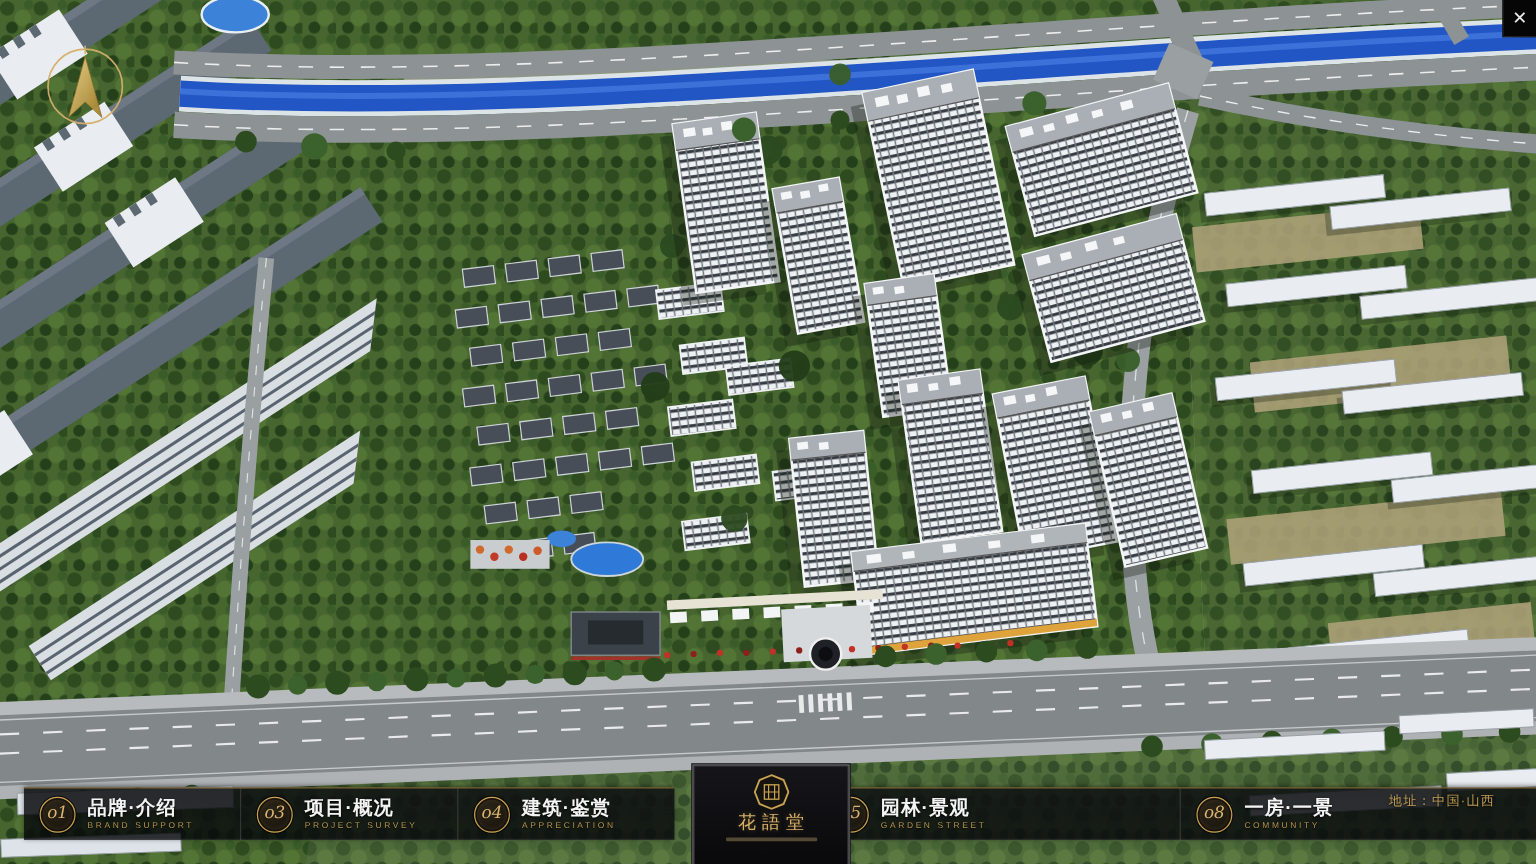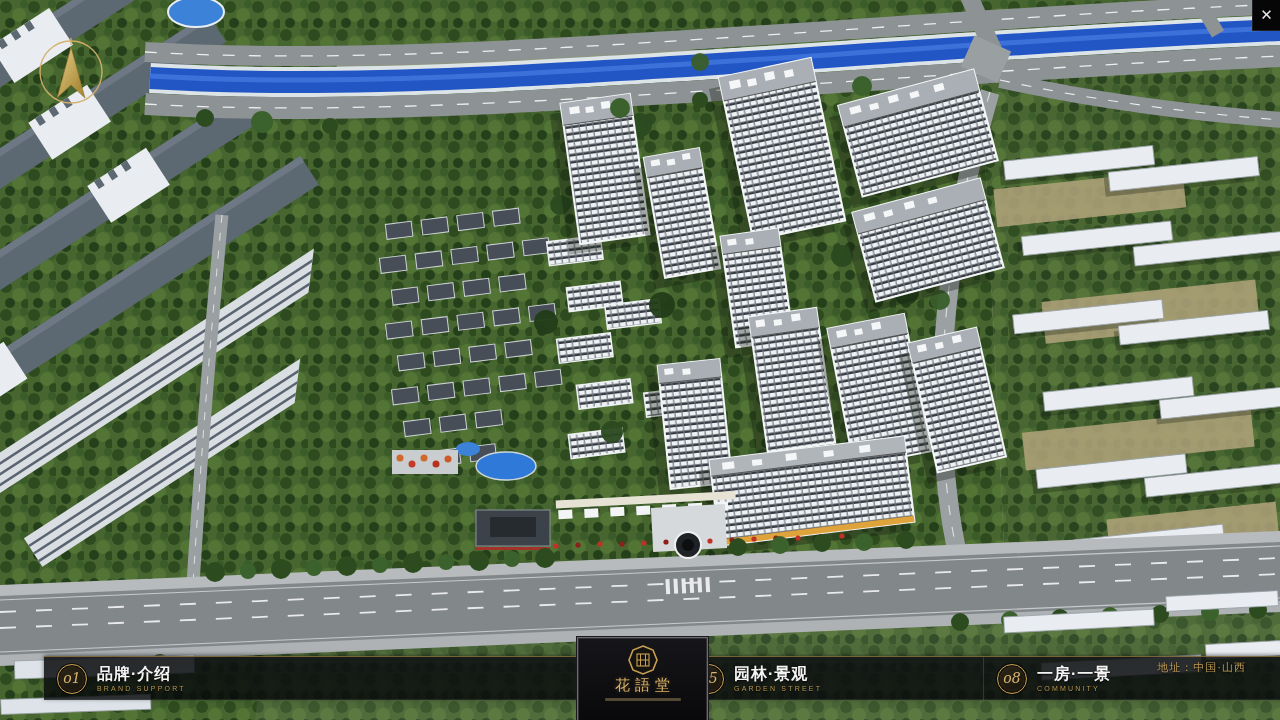--- a/index.html
+++ b/index.html
@@ -9,21 +9,21 @@
   
   #close-btn{position:absolute;top:0;right:0;width:27px;height:30px;background:#060606;
     color:#e9e9e9;display:flex;align-items:center;justify-content:center;font-size:15px;
     cursor:pointer;z-index:30;border-left:1px solid #222;border-bottom:1px solid #222;}
   #compass{position:absolute;left:34px;top:34px;width:74px;height:74px;z-index:20;opacity:.95;}
   
   .nav-seg{position:absolute;top:656px;height:43px;display:flex;z-index:20;
     background:linear-gradient(180deg,rgba(14,16,18,.88),rgba(6,8,10,.82));
     border-top:1px solid rgba(201,161,82,.55);
     box-shadow:0 -1px 4px rgba(0,0,0,.5), inset 0 -1px 0 rgba(255,255,255,.08);}
-  #nav-left{left:44px;width:542px;}
+  #nav-left{left:20px;width:542px;}
   #nav-right{left:681px;width:605px;}
   .nav-item{flex:1;display:flex;align-items:center;padding-left:13px;
     border-right:1px solid rgba(255,255,255,.13);cursor:pointer;min-width:0;}
   .nav-item:last-child{border-right:none;}
   .badge{width:28px;height:28px;border-radius:50%;flex:none;
     border:1.5px solid #c9a152;background:radial-gradient(circle at 40% 35%,#2a2418,#14100a);
     box-shadow:0 0 0 1px rgba(0,0,0,.65), inset 0 0 0 1.5px rgba(0,0,0,.55), inset 0 0 5px rgba(220,180,110,.25);
     display:flex;align-items:center;justify-content:center;}
   .badge span{font-family:"DejaVu Serif",serif;font-style:italic;font-size:14px;color:#d9b56e;
     line-height:1;transform:translateY(-1px);}
@@ -500,20 +500,38 @@
   <div id="nav-left" class="nav-seg">
     <div class="nav-item">
       <div class="badge">
           <span>o1</span>
         </div>
       <div class="nav-text">
           <span class="nav-zh">品牌·介绍</span>
         <span class="nav-en">BRAND SUPPORT</span>
         </div>
     </div>
+    <div class="nav-item">
+      <div class="badge">
+          <span>o3</span>
+        </div>
+      <div class="nav-text">
+          <span class="nav-zh">项目·概况</span>
+        <span class="nav-en">PROJECT SURVEY</span>
+        </div>
+    </div>
+    <div class="nav-item">
+      <div class="badge">
+          <span>o4</span>
+        </div>
+      <div class="nav-text">
+          <span class="nav-zh">建筑·鉴赏</span>
+        <span class="nav-en">APPRECIATION</span>
+        </div>
+    </div>
   </div>
 
   <div id="nav-right" class="nav-seg">
     <div class="nav-item">
       <div class="badge">
           <span>o5</span>
         </div>
       <div class="nav-text">
           <span class="nav-zh">园林·景观</span>
         <span class="nav-en">GARDEN STREET</span>

